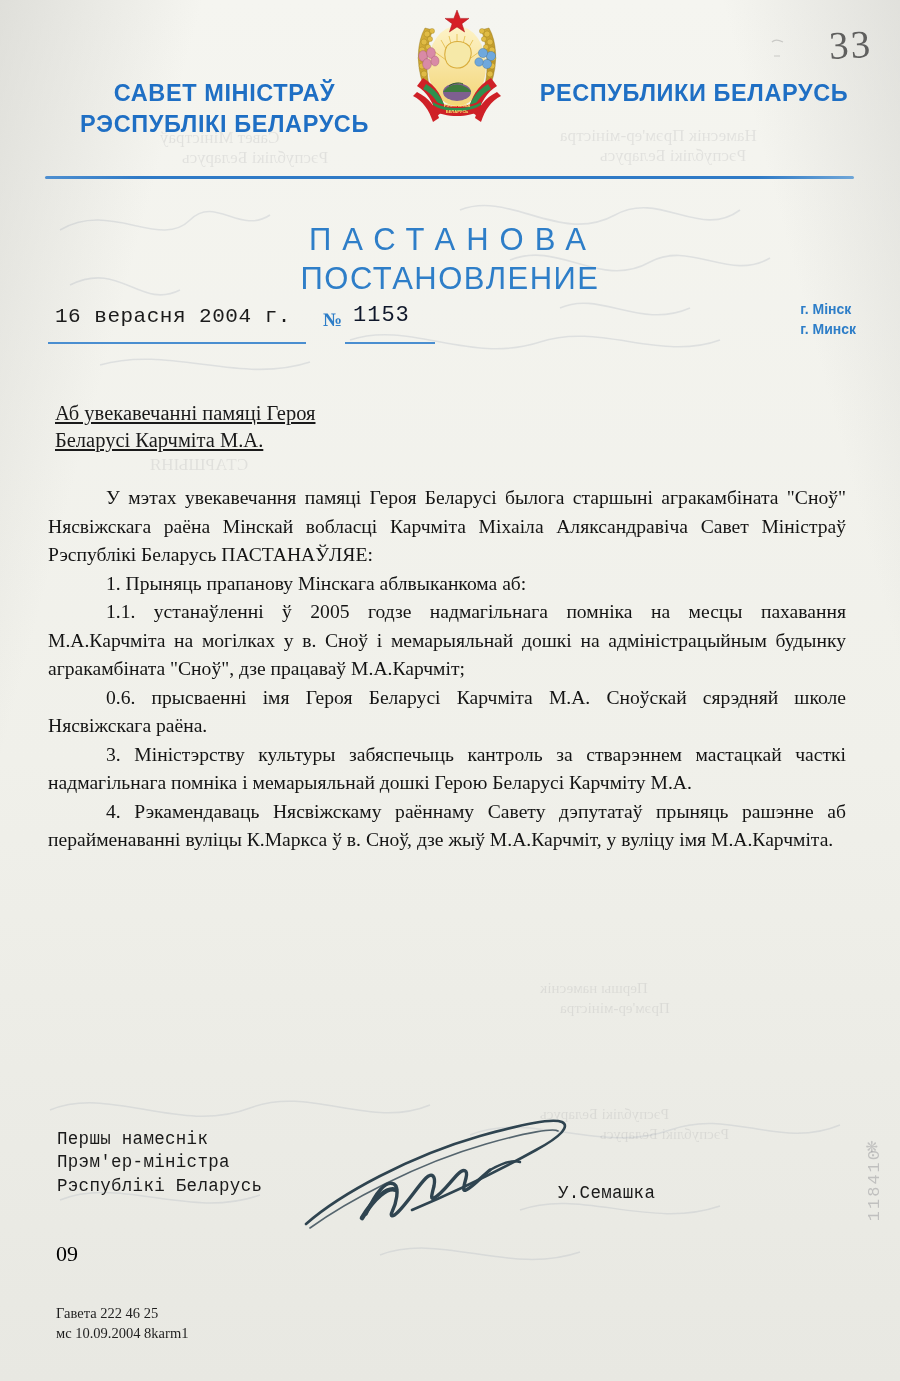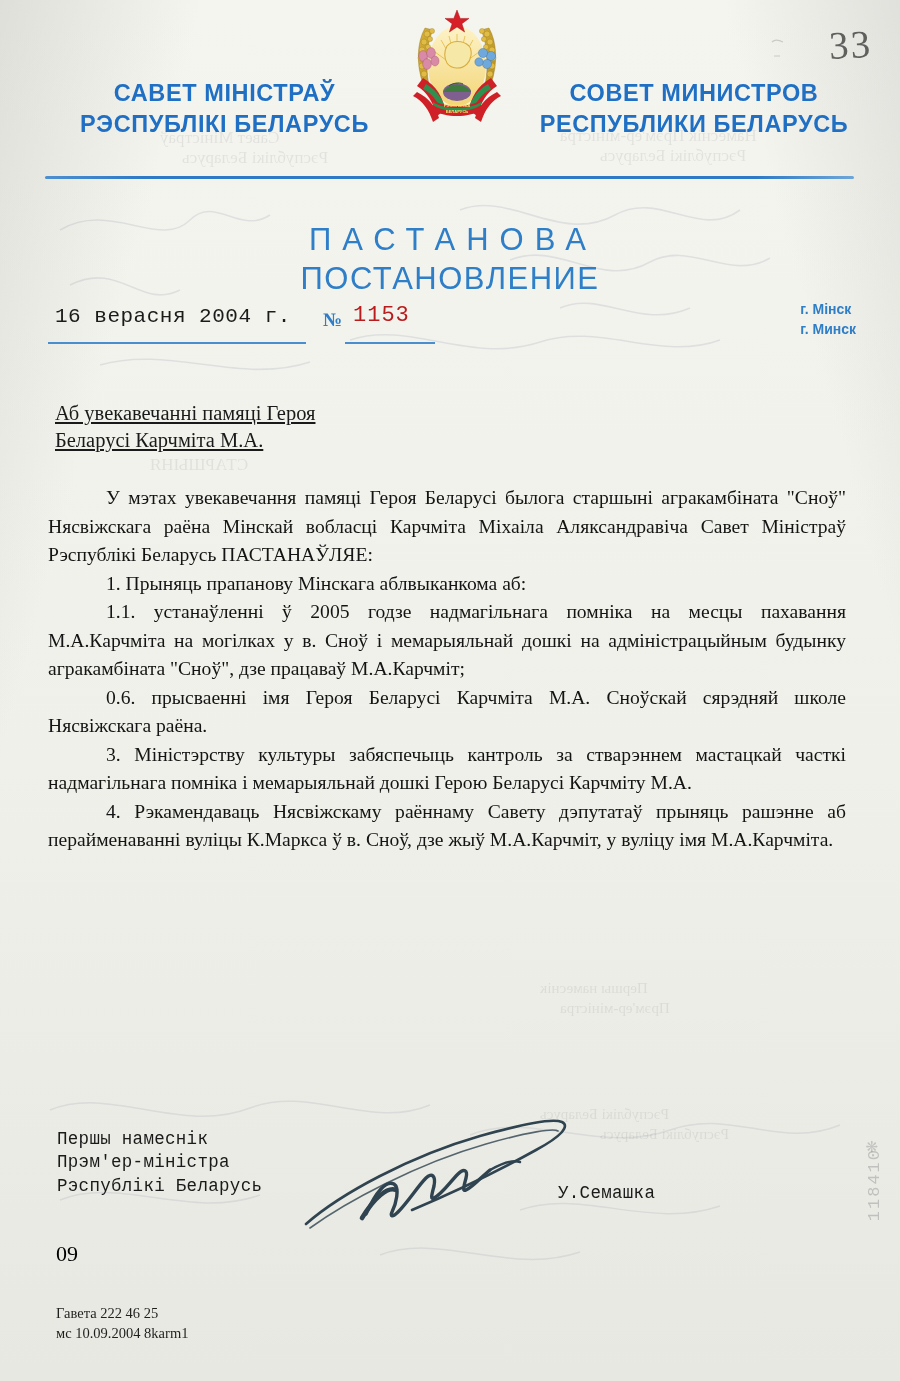--- a/index.html
+++ b/index.html
@@ -148,21 +148,21 @@
     font-weight: bold;
     font-size: 19px;
     color: #2e7ec8;
   }
   .num-val {
     position: absolute;
     left: 353px;
     top: 303px;
     font-family: "Liberation Mono", monospace;
     font-size: 22px;
-    color: #b91c1c;
+    color: #0f172a;
     letter-spacing: 1px;
   }
   .num-rule {
     position: absolute;
     left: 345px;
     top: 342px;
     width: 90px;
     height: 2px;
     background: #4a8ed0;
   }
@@ -394,21 +394,20 @@
     <text x="54" y="107" font-size="4.1" text-anchor="middle" fill="#f6e06a" font-family="'Liberation Sans', sans-serif" font-weight="bold">БЕЛАРУСЬ</text>
 
     <path d="M54,4 L57.2,12.4 L66,12.4 L58.9,17.7 L61.6,26 L54,20.9 L46.4,26 L49.1,17.7 L42,12.4 L50.8,12.4 Z" fill="#d61f26" stroke="#a8161c" stroke-width=".5"></path>
   </svg>
 
   <div class="hdr hdr-be">
     <div>САВЕТ МІНІСТРАЎ</div>
     <div>РЭСПУБЛІКІ БЕЛАРУСЬ</div>
   </div>
   <div class="hdr hdr-ru">
-    <div>СОВЕТ МИНИСТРОВ</div>
     <div>РЕСПУБЛИКИ БЕЛАРУСЬ</div>
   </div>
 
   <div class="page-no">33</div>
   <svg class="page-no-tick" viewBox="0 0 14 26">
     <path d="M1,6 C4,3 8,4 12,6" fill="none" stroke="#555" stroke-width="1.2" opacity=".55"></path>
     <path d="M3,20 L9,20" fill="none" stroke="#555" stroke-width="1.2" opacity=".45"></path>
   </svg>
 
   <div class="rule"></div>

